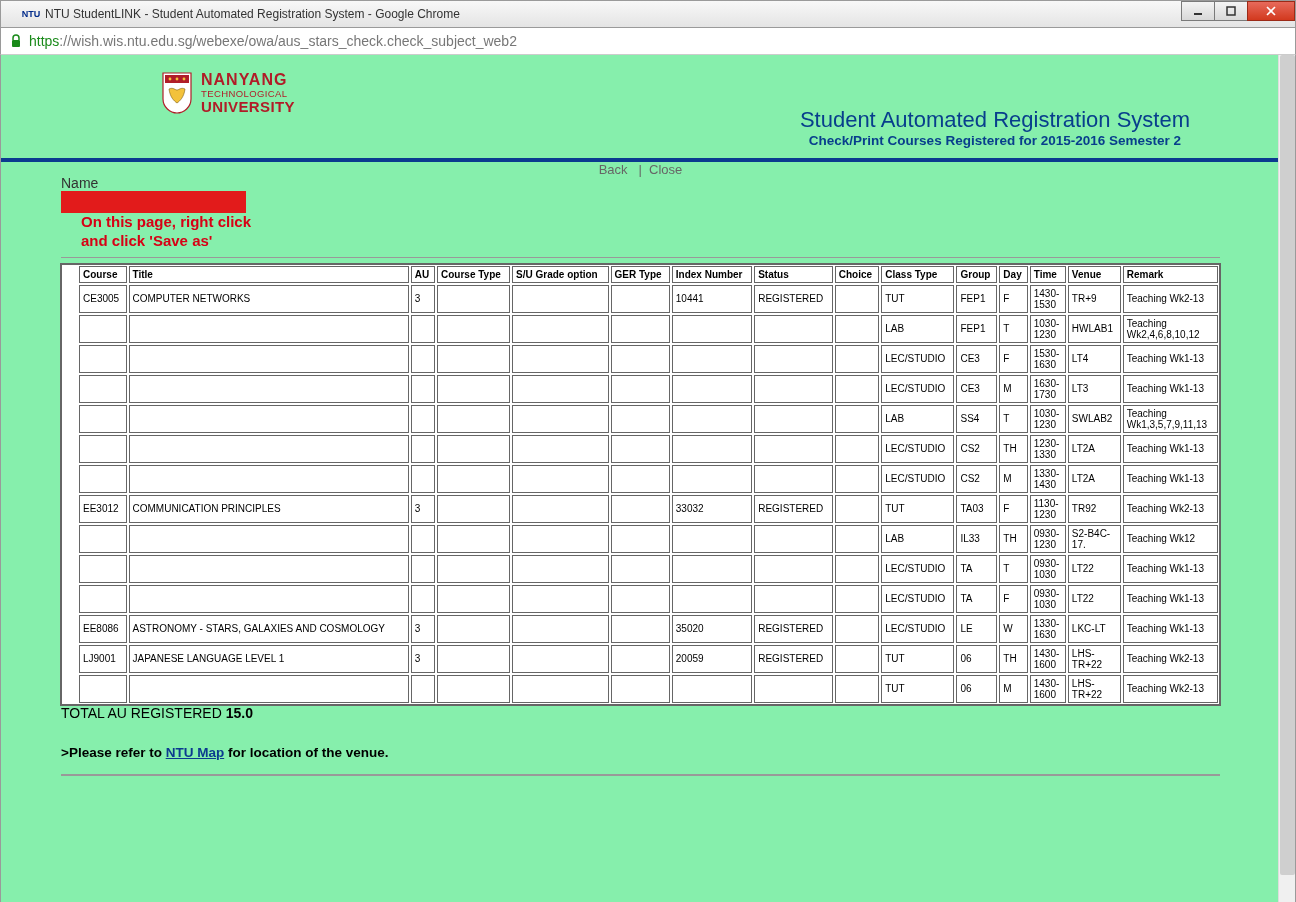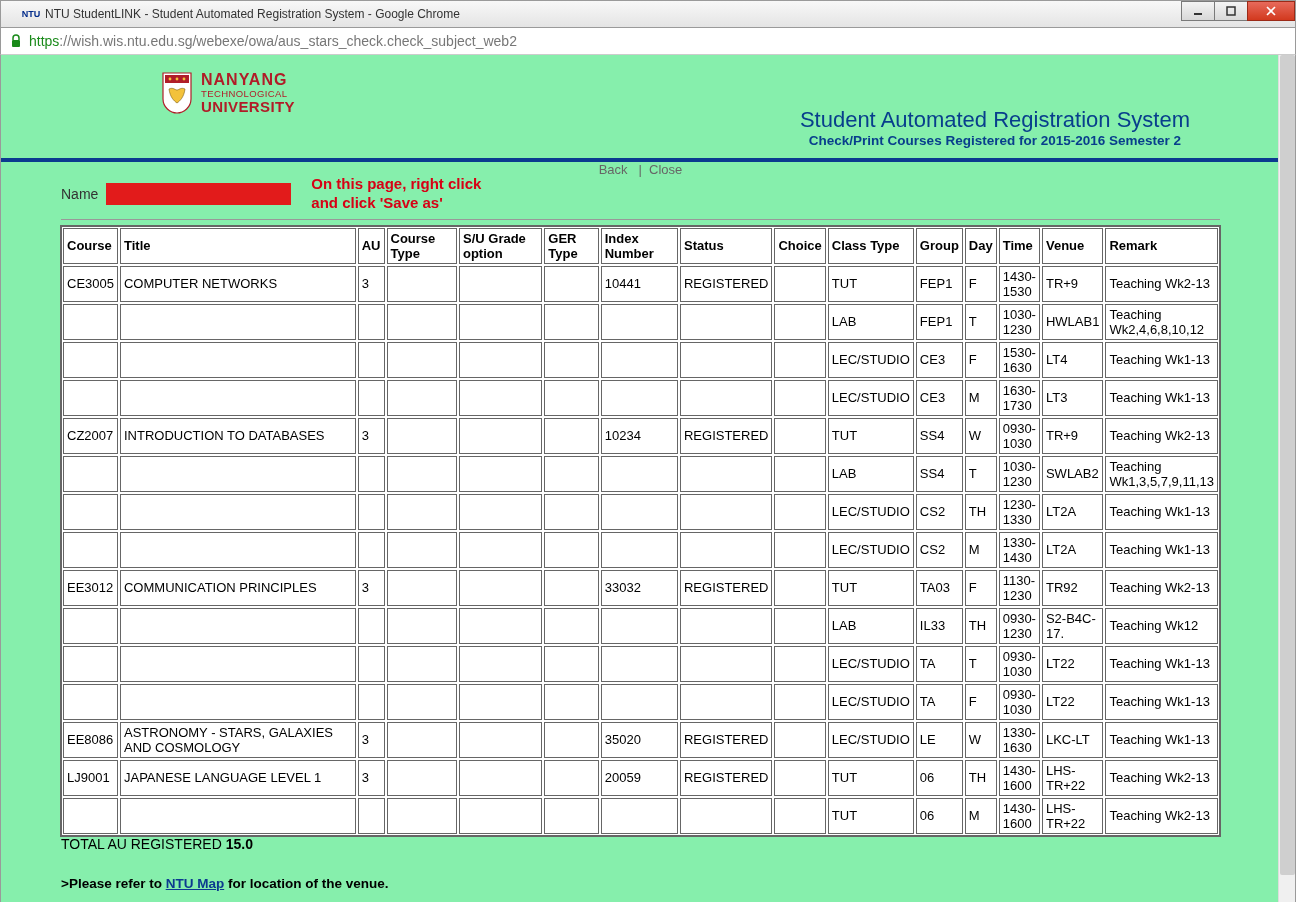--- a/index.html
+++ b/index.html
@@ -35,28 +35,28 @@
   .logo-text .l3 { color:#b01d28; font-weight:bold; font-size:15px; letter-spacing:0.4px; }
   .header-right { text-align:center; color:#083e8c; margin-right:30px; }
   .header-right .t1 { font-size:22px;margin-top:36px; }
   .header-right .t2 { font-size:13.5px; font-weight:bold; }
 
   .hr-blue { height:4px; background:#0b3a8f; margin: 10px -60px 0 -60px; }
 
   .toplinks { text-align:center; font-size:13px; color:#666; }
   .toplinks span { cursor:pointer; }
 
-  .name-row { display:flex; align-items:center; margin-top: -2px; font-size:14px; color:#333; }
+  .name-row { display:flex; align-items:flex-start; margin-top: -2px; font-size:14px; color:#333;flex-direction:column; }
   .name-label { margin-right:8px; }
   .redacted { width:185px; height:22px; background:#e21b1b; }
   .instruction { color:#d70015; font-weight:bold; font-size:15px; margin-left:20px; line-height:1.25; }
 
   .hr-thin { height:1px; background:#999; margin: 6px 0 6px 0; }
 
-  table.data { border-collapse:separate; border-spacing:2px; width:100%; table-layout:auto; background:#fff; outline:2px solid #666; outline-offset:-1px; font-size:13px; }
+  table.data { border-collapse:separate; border-spacing:2px; width:100%; table-layout:auto; background:#fff; outline:2px solid #666; outline-offset:-1px; font-size:10px;padding-left:16px; }
   table.data td, table.data th { border:1px solid #666; padding:2px 3px; color:#000; font-weight:normal; text-align:left; vertical-align:middle; background:#fff; }
   table.data thead td { font-weight:bold; }
   .col-time { white-space:nowrap; }
 
   .total-row { font-size:14px; color:#000; margin-top:0; }
   .total-row b { font-weight:bold; }
 
   .footer-note { font-size:13.5px; font-weight:bold; color:#000; margin-top:24px; }
   .footer-note a { color:#0b3a8f; text-decoration:underline; }
 
@@ -231,37 +231,20 @@
             <td></td>
             <td></td>
             <td>LEC/STUDIO</td>
             <td>CE3</td>
             <td>M</td>
             <td class="col-time">1630-<br>1730</td>
             <td>LT3</td>
             <td>Teaching Wk1-13</td>
           </tr>
           <tr>
-            <td>CZ2007</td>
-            <td>INTRODUCTION TO DATABASES</td>
-            <td>3</td>
-            <td></td>
-            <td></td>
-            <td></td>
-            <td>10234</td>
-            <td>REGISTERED</td>
-            <td></td>
-            <td>TUT</td>
-            <td>SS4</td>
-            <td>W</td>
-            <td class="col-time">0930-<br>1030</td>
-            <td>TR+9</td>
-            <td>Teaching Wk2-13</td>
-          </tr>
-          <tr>
             <td></td>
             <td></td>
             <td></td>
             <td></td>
             <td></td>
             <td></td>
             <td></td>
             <td></td>
             <td></td>
             <td>LAB</td>

